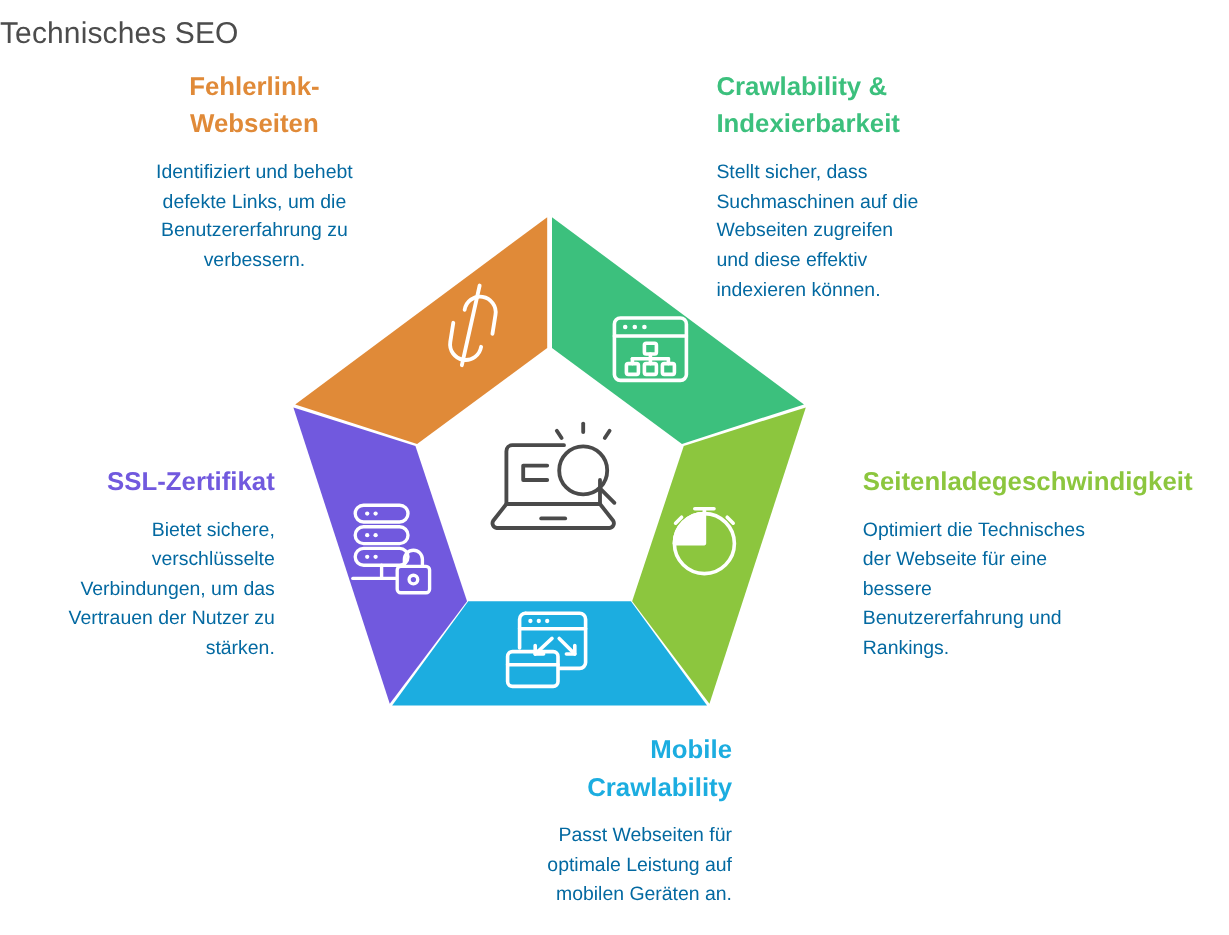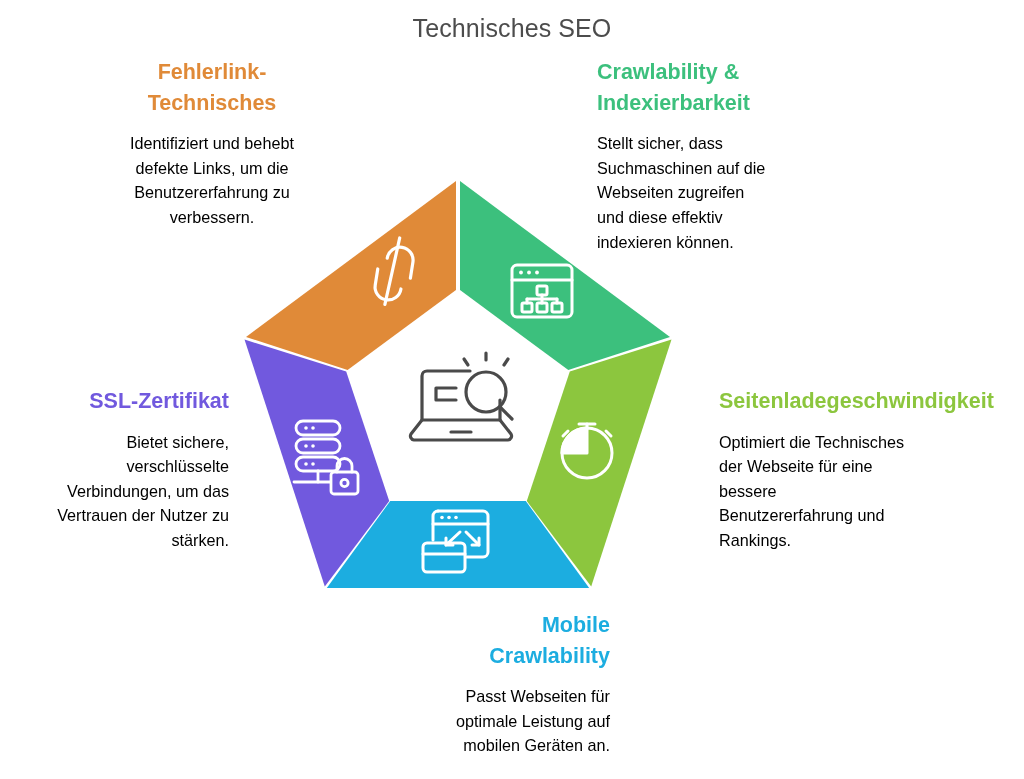--- a/index.html
+++ b/index.html
@@ -23,21 +23,21 @@
     width: 1024px;
     height: 779px;
   }
 
   
   .page-title {
     position: absolute;
     top: 14px;
     left: 0;
     width: 1024px;
-    text-align: center;
+    text-align: left;
     font-size: 25px;
     font-weight: 400;
     color: #4c4c4c;
     letter-spacing: 0.1px;
   }
 
   
   .diagram {
     position: absolute;
     left: 0;
@@ -54,21 +54,21 @@
   }
   .callout .c-title {
     font-weight: bold;
     font-size: 21.5px;
     line-height: 1.42;
     margin: 0 0 13px 0;
   }
   .callout .c-desc {
     font-size: 16.2px;
     line-height: 1.52;
-    color: #000000;
+    color: #0369a1;
     margin: 0;
     white-space: pre-line;
   }
 
   
   .callout-broken-links {
     left: 96px;
     top: 57px;
     width: 232px;
     text-align: center;
@@ -216,21 +216,21 @@
       <circle cx="78" cy="40" r="20"></circle>
       <line x1="92" y1="55" x2="104" y2="67"></line>
 
       <line x1="78" y1="8" x2="78" y2="1"></line>
       <line x1="60" y1="13" x2="56" y2="7"></line>
       <line x1="96" y1="13" x2="100" y2="7"></line>
     </g>
   </svg>
 
   <div class="callout callout-broken-links">
-    <div class="c-title"><span>Fehlerlink-</span><br><span>Technisches</span></div>
+    <div class="c-title"><span>Fehlerlink-</span><br><span>Webseiten</span></div>
     <div class="c-desc">Identifiziert und behebt
 defekte Links, um die
 Benutzererfahrung zu
 verbessern.</div>
   </div>
 
   <div class="callout callout-crawlability">
     <div class="c-title"><span>Crawlability &amp;</span><br><span>Indexierbarkeit</span></div>
     <div class="c-desc">Stellt sicher, dass
 Suchmaschinen auf die

